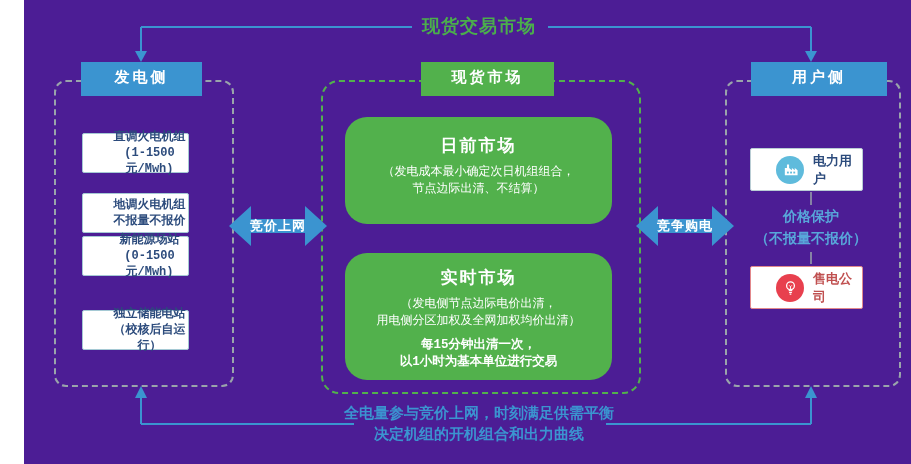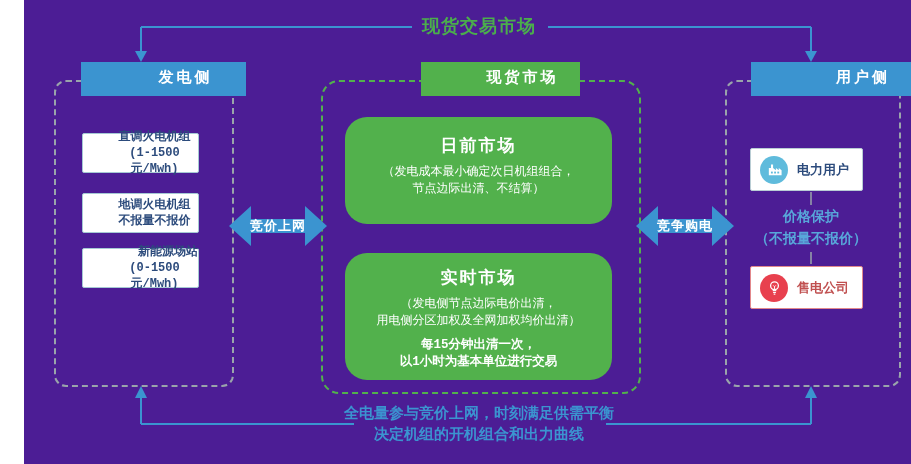--- a/index.html
+++ b/index.html
@@ -11,47 +11,47 @@
   .abs{position:absolute;}
   .connectors{position:absolute;left:0;top:0;z-index:0;}
   .top-title{
     left:383px;top:14px;width:144px;text-align:center;
     font-size:18px;font-weight:bold;color:#4BAE4C;letter-spacing:1px;z-index:2;
   }
   .dashed-box{border:2px dashed #9AA4AB;border-radius:12px;background:transparent;z-index:1;}
   .dashed-box.green{border-color:#52B14C;border-radius:18px;}
   .hdr{
     height:34px;line-height:34px;text-align:center;color:#fff;font-size:15px;
-    font-weight:bold;letter-spacing:3px;z-index:3;padding-left:44px;
+    font-weight:bold;letter-spacing:3px;z-index:3;
   }
   .hdr.blue{background:#3B94D0;}
   .hdr.green{background:#52B14C;}
   .g-item{
-    left:58px;width:117px;height:40px;box-sizing:border-box;background:#fff;
+    left:58px;width:107px;height:40px;box-sizing:border-box;background:#fff;
     border:1.5px solid #A5C9D4;border-radius:2px;z-index:2;
     display:flex;flex-direction:column;justify-content:center;text-align:center;
     font-size:12px;line-height:16px;font-weight:bold;color:#2C4B7C;padding-left:28px;
   }
   .big-green{
     left:321px;width:267px;box-sizing:border-box;background:#52B14C;border-radius:22px;
     color:#fff;text-align:center;z-index:2;
   }
   .big-green .bg-title{font-size:17px;font-weight:bold;letter-spacing:2px;}
   .big-green .bg-desc{font-size:12px;line-height:17px;margin-top:7px;}
   .big-green .bg-note{font-size:12.5px;line-height:17px;font-weight:bold;margin-top:7px;}
   .flow-arrow{width:100px;height:52px;z-index:2;}
   .flow-arrow svg{position:absolute;left:0;top:0;}
   .flow-arrow .fa-label{
     position:absolute;left:0;top:0;width:100%;height:100%;
     display:flex;align-items:center;justify-content:center;
     color:#fff;font-size:13px;font-weight:bold;letter-spacing:1px;
   }
   .card{
     left:726px;width:113px;height:43px;box-sizing:border-box;background:#fff;z-index:2;
-    display:flex;align-items:center;padding-left:9px;border-radius:2px;
+    display:flex;align-items:center;padding-left:25px;border-radius:2px;
   }
   .card.user{border:1.5px solid #B9CDD4;}
   .card.sales{border:1.5px solid #E2888C;}
   .card .circle{
     width:28px;height:28px;border-radius:50%;flex:0 0 28px;
     display:flex;align-items:center;justify-content:center;
   }
   .circle.blue{background:#5FBBDC;}
   .circle.red{background:#E8404E;}
   .card .card-label{margin-left:9px;font-size:13px;font-weight:bold;}
@@ -97,27 +97,31 @@
   <div class="abs hdr blue" style="left:57px;top:62px;width:121px;">发电侧</div>
 
   <div class="abs g-item" style="top:133px;">
     <span>直调火电机组</span>
     <span>(1-1500元/Mwh)</span>
   </div>
   <div class="abs g-item" style="top:193px;">
     <span>地调火电机组</span>
     <span>不报量不报价</span>
   </div>
-  <div class="abs g-item" style="top:248px;align-items:flex-end;">
+  <div class="abs g-item" style="top:236px;">
     <span>新能源场站</span>
     <span>(0-1500元/Mwh)</span>
   </div>
+  <div class="abs g-item" style="top:310px;">
+    <span>独立储能电站</span>
+    <span>（校核后自运行）</span>
+  </div>
 
   <div class="abs dashed-box green" style="left:297px;top:80px;width:316px;height:310px;"></div>
-  <div class="abs hdr green" style="left:397px;top:62px;width:115px;">现货市场</div>
+  <div class="abs hdr green" style="left:397px;top:62px;width:133px;">现货市场</div>
 
   <div class="abs big-green" style="top:117px;height:107px;padding-top:17px;">
     <div class="bg-title">日前市场</div>
     <div class="bg-desc">
       <span>（发电成本最小确定次日机组组合，</span><br>
       <span>节点边际出清、不结算）</span>
     </div>
   </div>
 
   <div class="abs big-green" style="top:253px;height:127px;padding-top:13px;">

